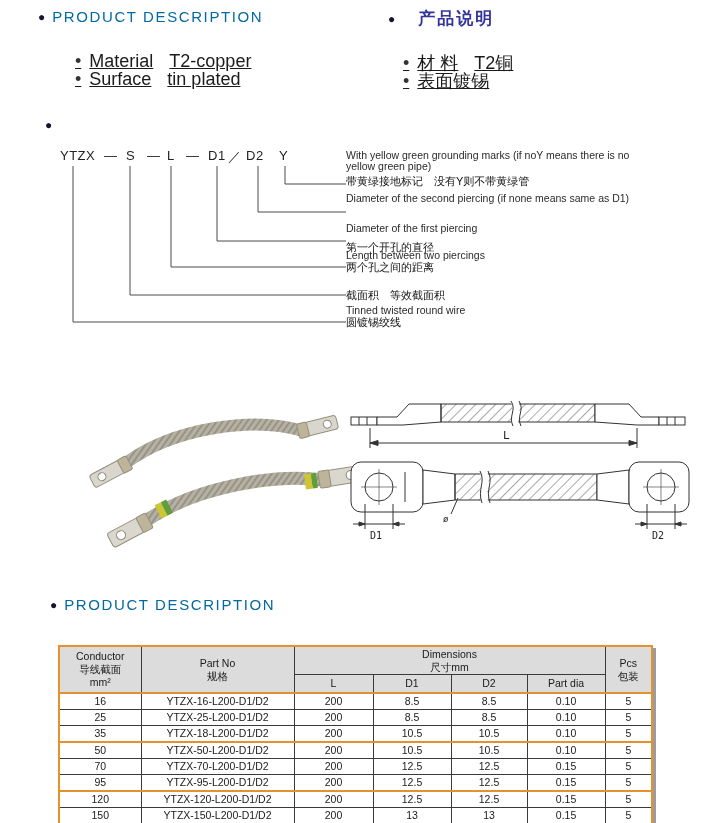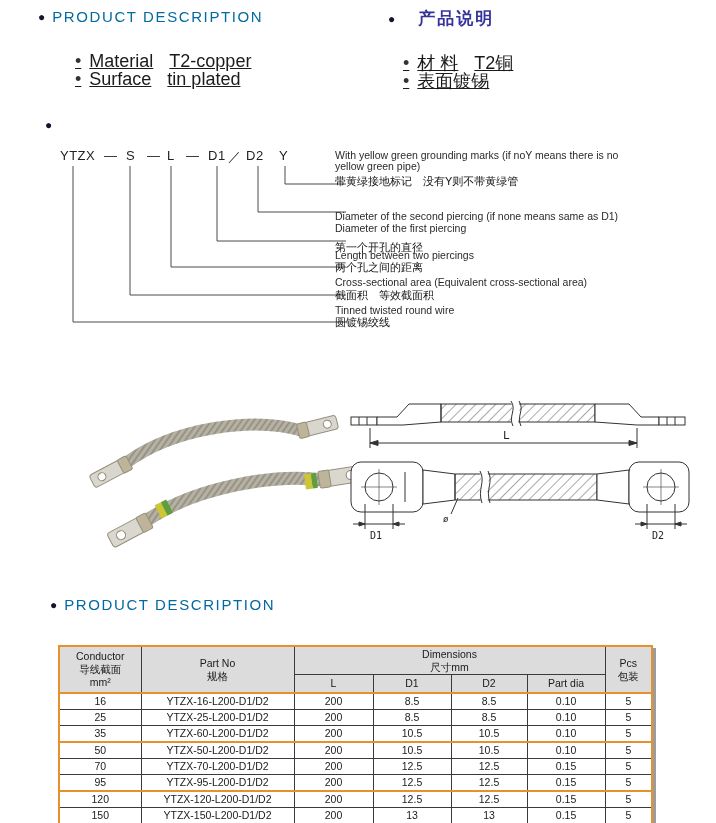--- a/index.html
+++ b/index.html
@@ -12,21 +12,21 @@
   .h1 .dot{color:#14142c;font-size:12px;margin-right:7px;}
   .h1 .t{color:#0369a1;font-size:15px;letter-spacing:1.6px;}
   .h1 .tzh{color:#34349a;font-size:17px;font-weight:bold;letter-spacing:2px;margin-left:14px;}
   
   .bullet-line{position:absolute;font-size:18px;color:#1b1b1b;white-space:nowrap;text-decoration:underline;}
   .bullet-line .bdot{margin-right:8px;color:#333;}
   .bullet-line .bvalue{margin-left:16px;}
   
   .mk-token{position:absolute;top:148px;font-size:13px;letter-spacing:0.5px;color:#222;white-space:nowrap;}
   
-  .exp{position:absolute;left:335px;white-space:nowrap;}
+  .exp{position:absolute;left:346px;white-space:nowrap;}
   .exp.en{font-size:10.5px;color:#2a2a2a;}
   .exp.zh{font-size:11px;color:#111;}
   
   table#spec{
     position:absolute;left:58px;top:645px;width:593px;table-layout:fixed;
     border-collapse:collapse;border:2px solid #e5912d;
     box-shadow:3px 3px 0 #9c9c9c;font-size:10.5px;color:#1a1a1a;
   }
   #spec th,#spec td{border:1px solid #3a3a3a;text-align:center;padding:0;font-weight:normal;}
   #spec thead th{background:#dcdcdc;line-height:13px;}
@@ -86,26 +86,25 @@
       <path d="M217,26 V101 H346"></path>
       <path d="M171,26 V127 H346"></path>
       <path d="M130,26 V155 H346"></path>
       <path d="M73,26  V182 H346"></path>
     </g>
   </svg>
 
   <div class="exp en" style="top:149px;">With yellow green grounding marks (if noY means there is no</div>
   <div class="exp en" style="top:160px;">yellow green pipe)</div>
   <div class="exp zh" style="top:174px;">带黄绿接地标记　没有Y则不带黄绿管</div>
-  <div class="exp en" style="top:192px;margin-top:18px;">Diameter of the second piercing (if none means same as D1)</div>
+  <div class="exp en" style="top:192px;">Diameter of the second piercing (if none means same as D1)</div>
   <div class="exp en" style="top:222px;">Diameter of the first piercing</div>
   <div class="exp zh" style="top:234px;margin-top:6px;">第一个开孔的直径</div>
   <div class="exp en" style="top:249px;">Length between two piercings</div>
   <div class="exp zh" style="top:260px;">两个孔之间的距离</div>
-  <div class="exp en" style="top:276px;">Cross-sectional area (Equivalent cross-sectional area)</div>
   <div class="exp zh" style="top:288px;">截面积　等效截面积</div>
   <div class="exp en" style="top:304px;">Tinned twisted round wire</div>
   <div class="exp zh" style="top:315px;text-align:center;">圆镀锡绞线</div>
 
   <svg style="left:88px;top:383px;" width="265" height="175" viewBox="0 0 265 175">
     <defs>
       <pattern id="braid" width="5" height="5" patternUnits="userSpaceOnUse" patternTransform="rotate(35)">
         <rect width="5" height="5" fill="#b6b2a5"></rect>
         <line x1="2.5" y1="0" x2="2.5" y2="5" stroke="#8f8a7b" stroke-width="1.6"></line>
       </pattern>
@@ -263,21 +262,21 @@
           <td>25</td>
           <td>YTZX-25-L200-D1/D2</td>
           <td>200</td>
           <td>8.5</td>
           <td>8.5</td>
           <td>0.10</td>
           <td>5</td>
         </tr>
         <tr>
           <td>35</td>
-          <td>YTZX-60-L200-D1/D2</td>
+          <td>YTZX-18-L200-D1/D2</td>
           <td>200</td>
           <td>10.5</td>
           <td>10.5</td>
           <td>0.10</td>
           <td>5</td>
         </tr>
         <tr class="group-start">
           <td>50</td>
           <td>YTZX-50-L200-D1/D2</td>
           <td>200</td>

